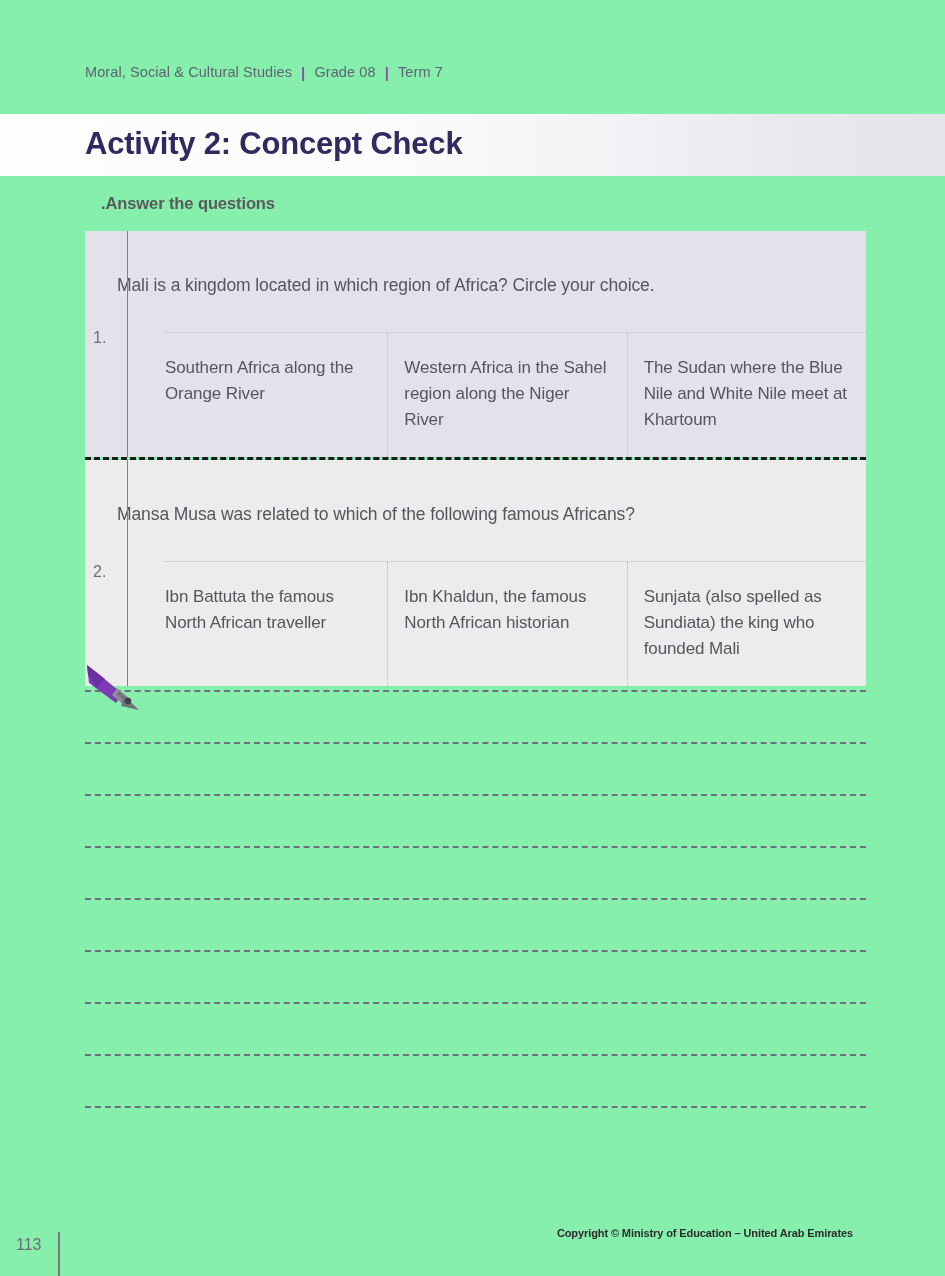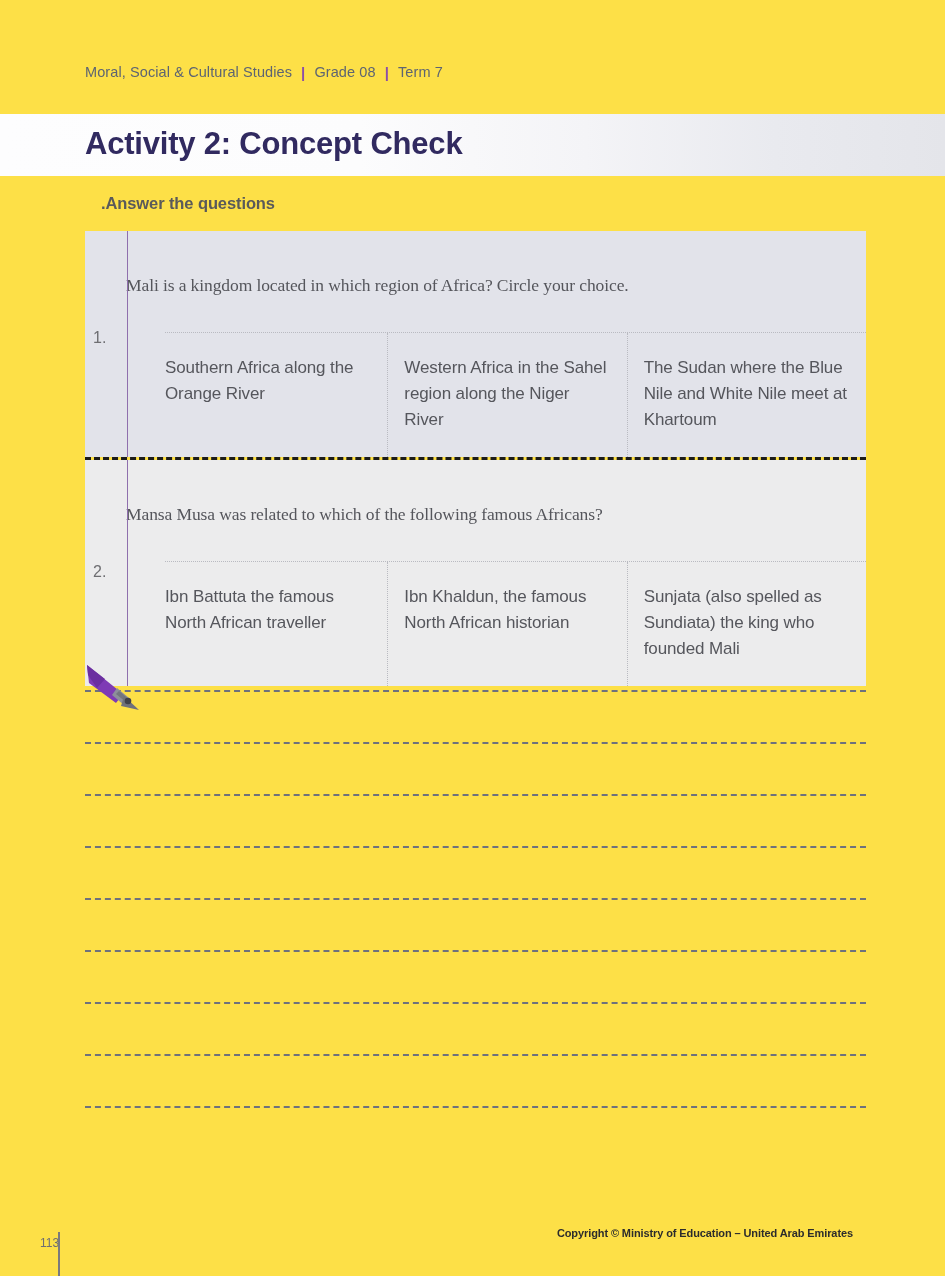--- a/index.html
+++ b/index.html
@@ -9,21 +9,21 @@
     height: 1276px;
     background: #e4e5ea;
     font-family: "Liberation Sans", sans-serif;
     overflow: hidden;
   }
 
   .page {
     position: relative;
     width: 945px;
     height: 1276px;
-    background: #fde047;
+    background: #86efac;
   }
 
   
   .breadcrumb {
     position: absolute;
     left: 85px;
     top: 64px;
     display: flex;
     align-items: center;
     font-size: 14.5px;
@@ -96,26 +96,25 @@
   }
 
   .qnum {
     position: absolute;
     left: 8px;
     font-size: 16px;
     color: #6e6e72;
   }
 
   .qprompt {
-    margin-left: 41px;
+    margin-left: 32px;
     padding: 44px 14px 36px 0;
     font-size: 17.5px;
     color: #55565c;
     letter-spacing: -0.1px;
-    font-family: Liberation Serif, serif;
   }
 
   .options {
     margin-left: 80px;
     display: flex;
     border-top: 1px dotted #b9bac1;
   }
   .option {
     flex: 1 1 0;
     padding: 22px 18px 24px 0;
@@ -167,23 +166,22 @@
     top: 1227px;
     font-size: 11px;
     font-weight: 700;
     color: #2c2c2c;
     letter-spacing: -0.1px;
   }
   .page-number {
     position: absolute;
     left: 16px;
     top: 1236px;
-    font-size: 12px;
+    font-size: 16px;
     color: #6e6e72;
-    margin-left: 24px;
   }
   .page-rule {
     position: absolute;
     left: 58px;
     top: 1232px;
     width: 1.6px;
     height: 44px;
     background: #7a7a7e;
   }
 </style>

